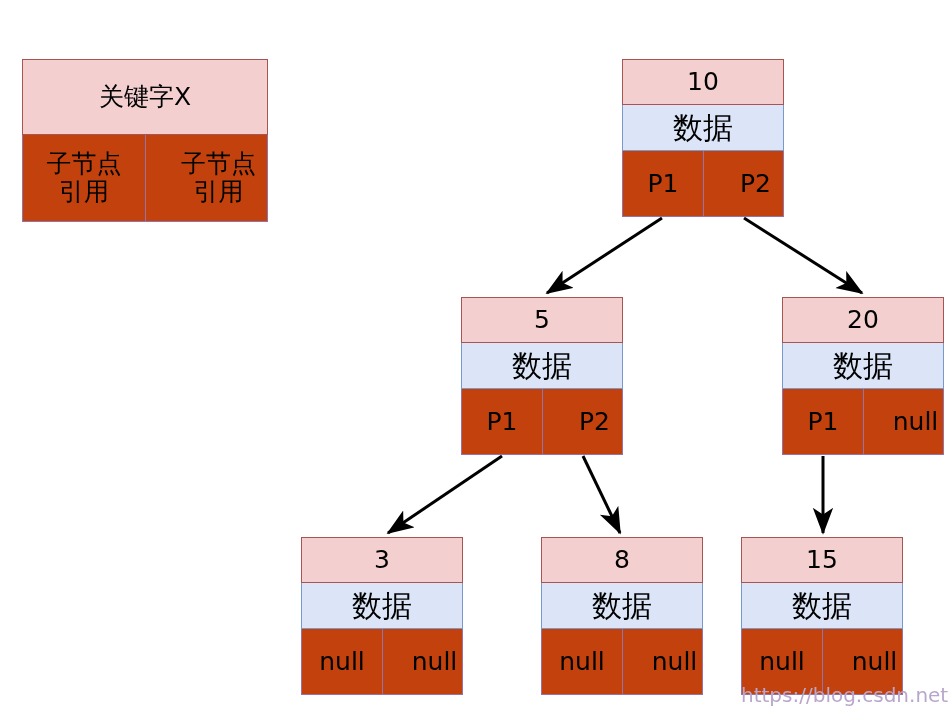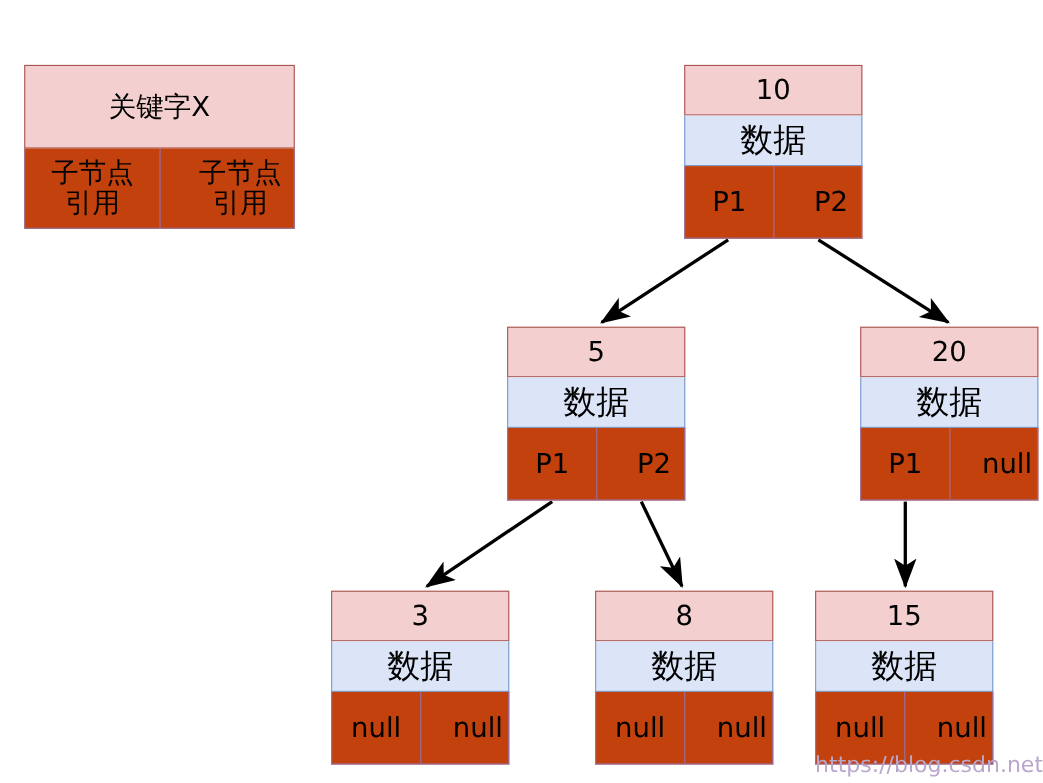--- a/index.html
+++ b/index.html
@@ -74,21 +74,21 @@
     font-size: 25px;
     color: #000000;
   }
   #legend-node {
     left: 22px;
     top: 59px;
     width: 246px;
   }
   #legend-node .band-key   { height: 76px; }
   #legend-node .band-data  { height: 76px; }
-  #legend-node .band-ptrs  { height: 73px; }
+  #legend-node .band-ptrs  { height: 87px; }
   #legend-node .ptr-cell   { font-size: 25px; white-space: pre-line; }
 
   
   .tree-node { width: 162px; }
   .tree-node .band-key  { height: 46px; }
   .tree-node .band-data { height: 46px; }
   .tree-node .band-ptrs { height: 66px; }
 
   #node-root { left: 622px; top: 59px; }
   #node-5    { left: 461px; top: 297px; }

